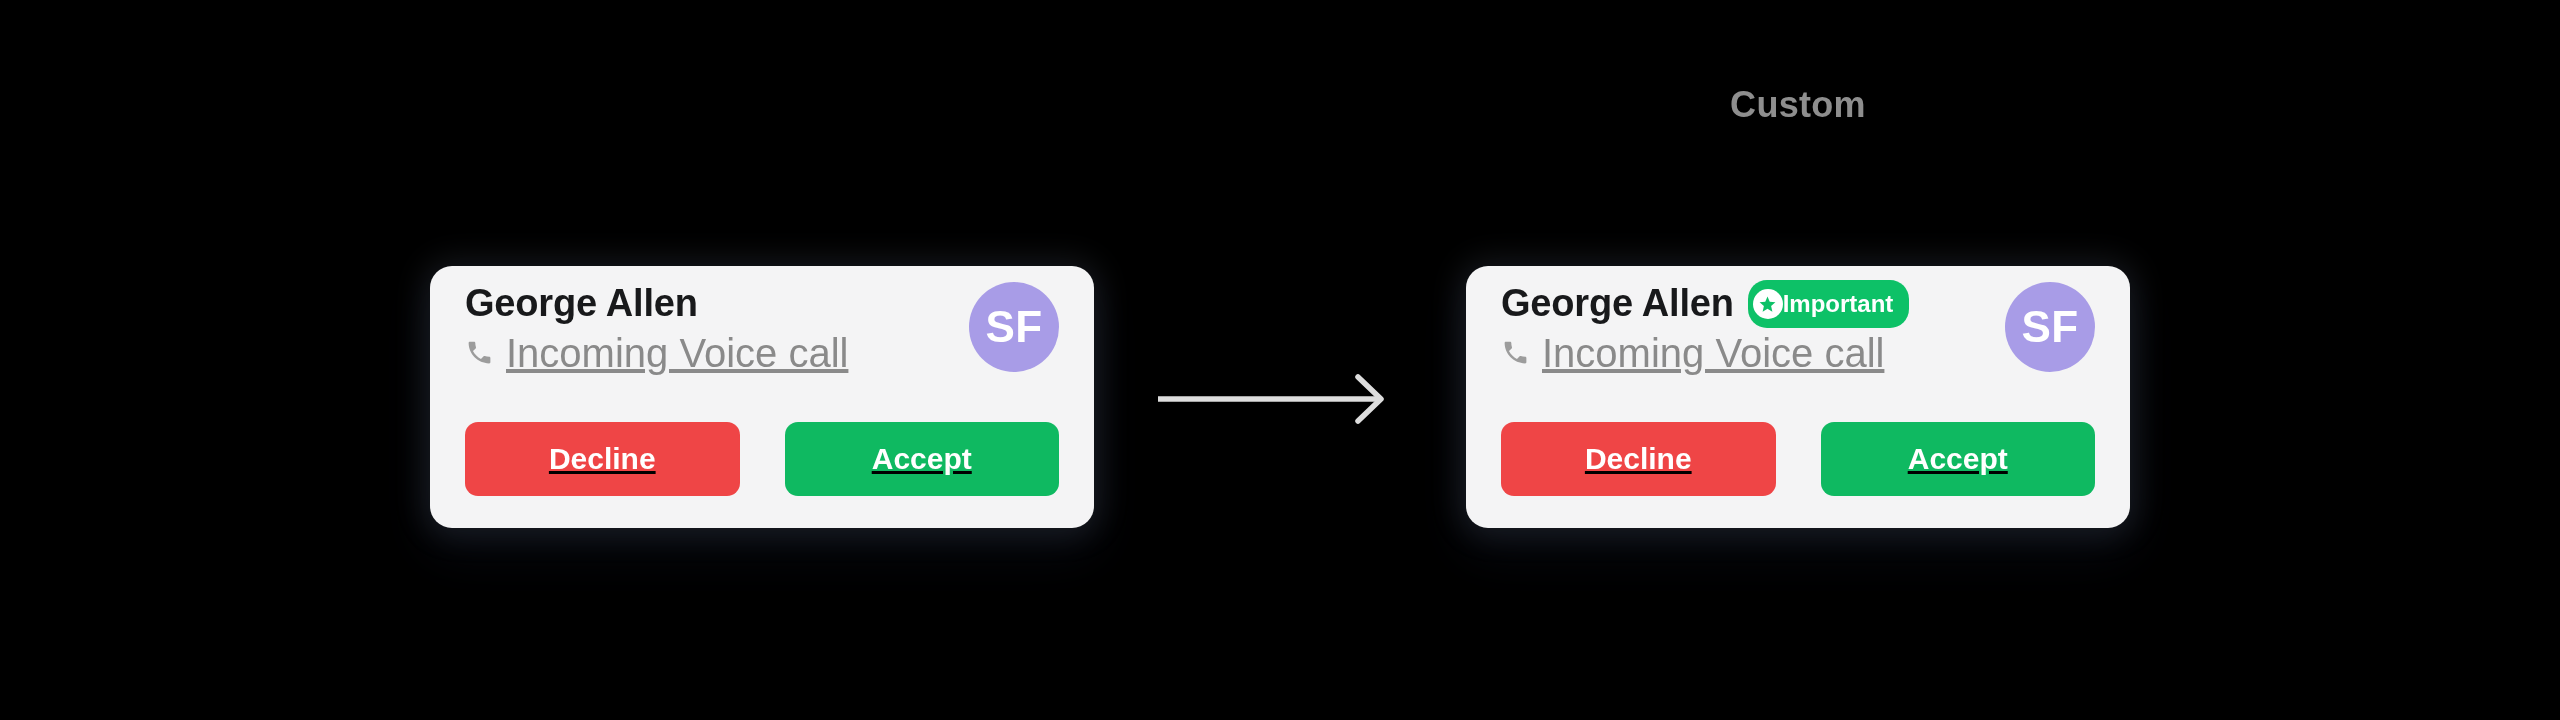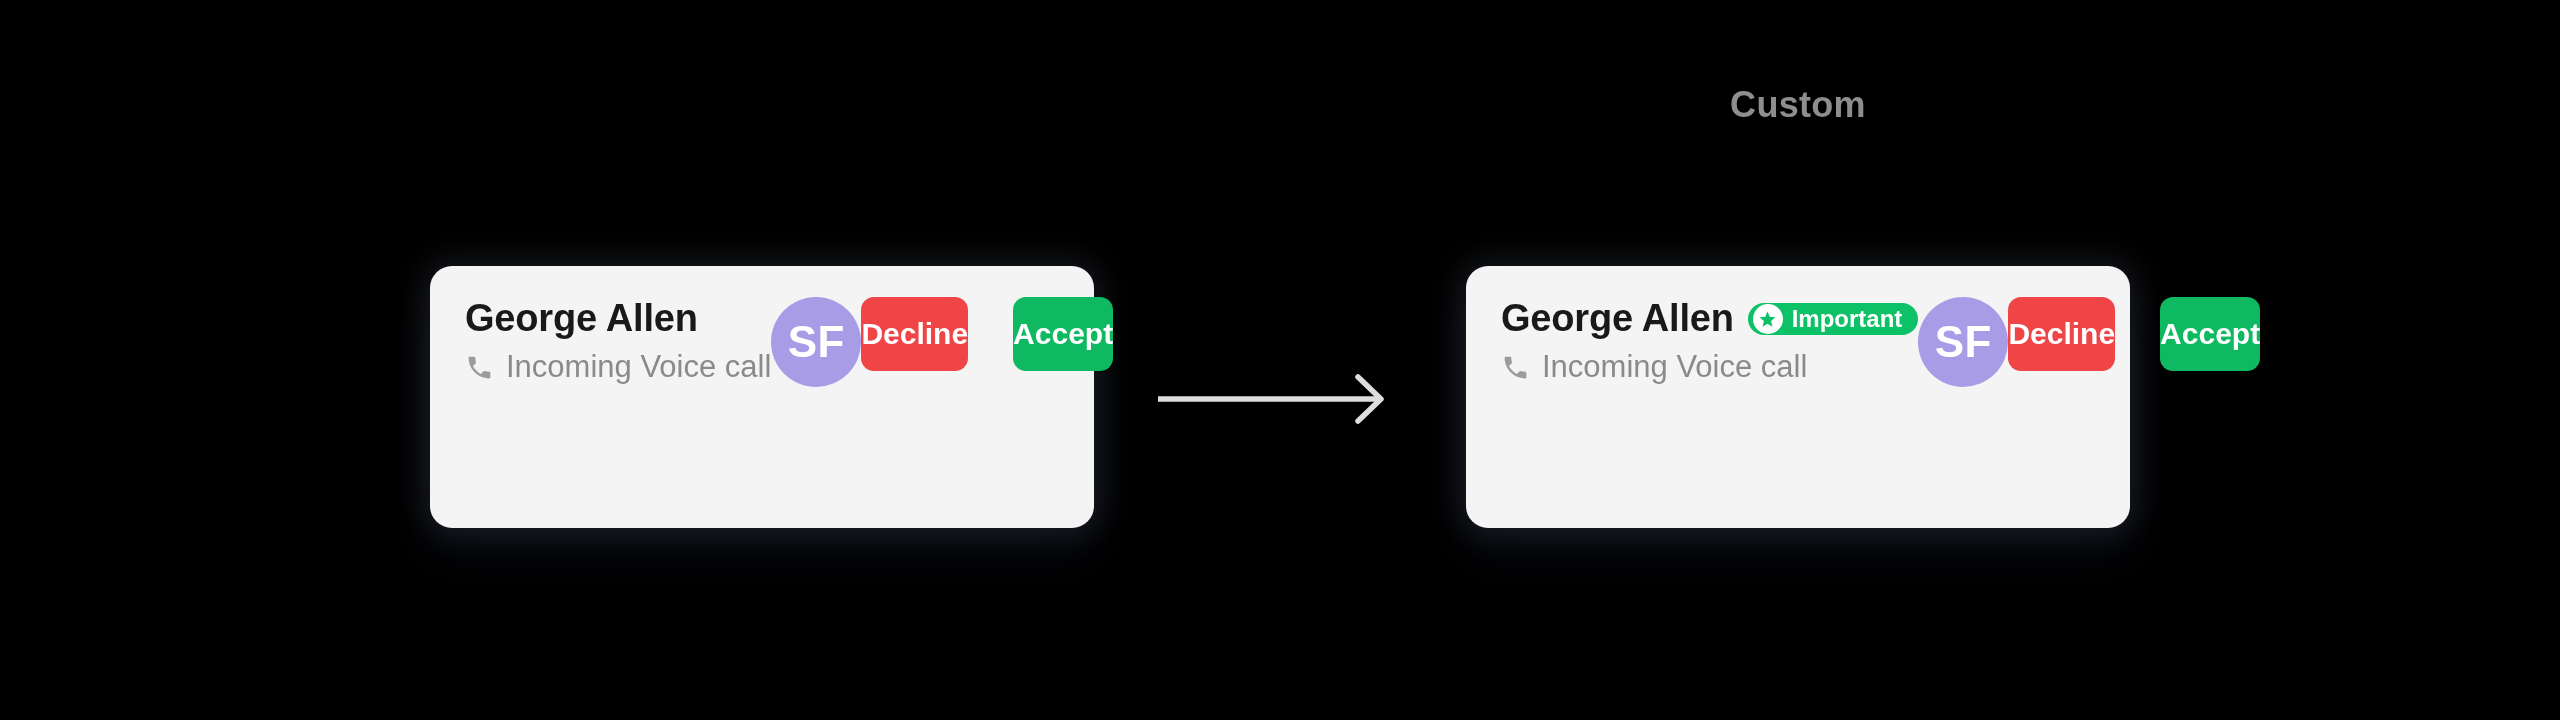--- a/index.html
+++ b/index.html
@@ -36,67 +36,67 @@
     font-size:36px;font-weight:700;
     color:var(--title-color);
     letter-spacing:.3px;
   }
 
   .card{
     position:absolute;left:0;top:266px;
     width:664px;height:262px;
     background:var(--card-bg);
     border-radius:22px;
-    padding:31px 35px 32px 35px;
-    display:flex;justify-content:space-between;
+    padding:16px 35px 32px 35px;
+    display:flex;flex-direction:column;justify-content:space-between;
     box-shadow:0 0 30px 8px rgba(145,155,175,0.14), 0 22px 48px 6px rgba(8,10,18,0.85);
   }
 
   .card-header{display:flex;justify-content:space-between;align-items:flex-start;}
 
   .name-row{display:flex;align-items:center;gap:14px;height:44px;}
   .callee-name{
     font-size:38px;font-weight:700;color:var(--name-color);
     letter-spacing:-0.2px;line-height:1.1;white-space:nowrap;
   }
 
   .badge{
-    display:inline-flex;align-items:center;gap:9px;
-    height:32px;border-radius:19px;
+    display:inline-flex;align-items:center;
+    height:48px;border-radius:19px;
     background:var(--badge-green);
     padding:0 16px 0 5px;
   }
   .badge-circle{
     width:30px;height:30px;border-radius:50%;
     background:#FFFFFF;
     display:flex;align-items:center;justify-content:center;flex:none;
   }
   .badge-circle svg{display:block;}
   .badge-label{
     font-size:24px;font-weight:700;color:#FFFFFF;
     line-height:1;padding-bottom:1px;white-space:nowrap;
   }
 
   .subtitle-row{display:flex;align-items:center;gap:12px;margin-top:8px;height:37px;}
   .phone-icon{width:29px;height:29px;color:var(--icon-gray);flex:none;}
   .phone-icon svg{display:block;width:100%;height:100%;}
   .call-subtitle{
-    font-size:31px;font-weight:400;color:var(--subtitle-color);
-    line-height:1.1;white-space:nowrap;
+    font-size:40px;font-weight:400;color:var(--subtitle-color);
+    line-height:1.1;white-space:nowrap;text-decoration:underline;
   }
 
   .avatar{
     width:90px;height:90px;border-radius:50%;
     background:var(--avatar-purple);
     display:flex;align-items:center;justify-content:center;
     color:#FFFFFF;font-size:44px;font-weight:700;letter-spacing:.5px;
     flex:none;
   }
 
-  .button-row{display:flex;gap:45px;}
+  .button-row{display:flex;gap:45px;text-decoration:underline;}
   .call-btn{
     flex:1;height:74px;border:none;border-radius:13px;
     font-family:inherit;font-size:30px;font-weight:700;
     color:var(--button-text);
     display:flex;align-items:center;justify-content:center;
     cursor:pointer;line-height:1;
   }
   .call-btn.decline{background:var(--decline-red);}
   .call-btn.accept{background:var(--accept-green);}
 

